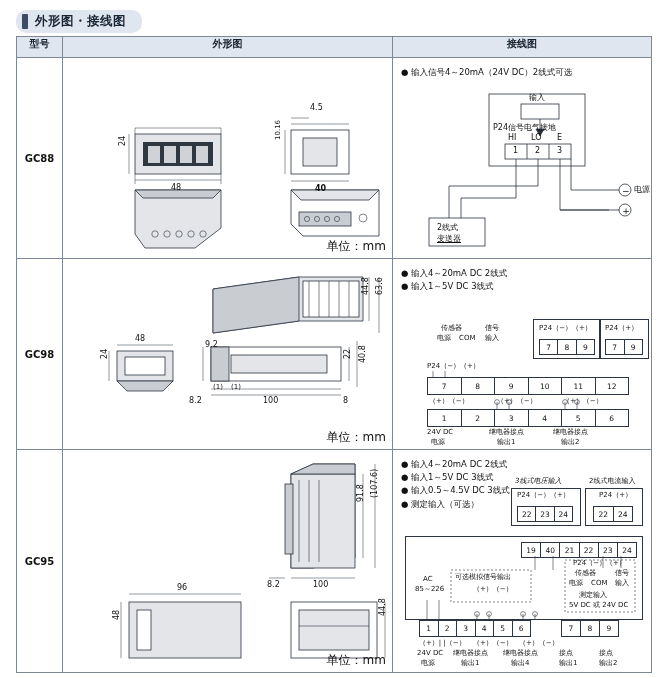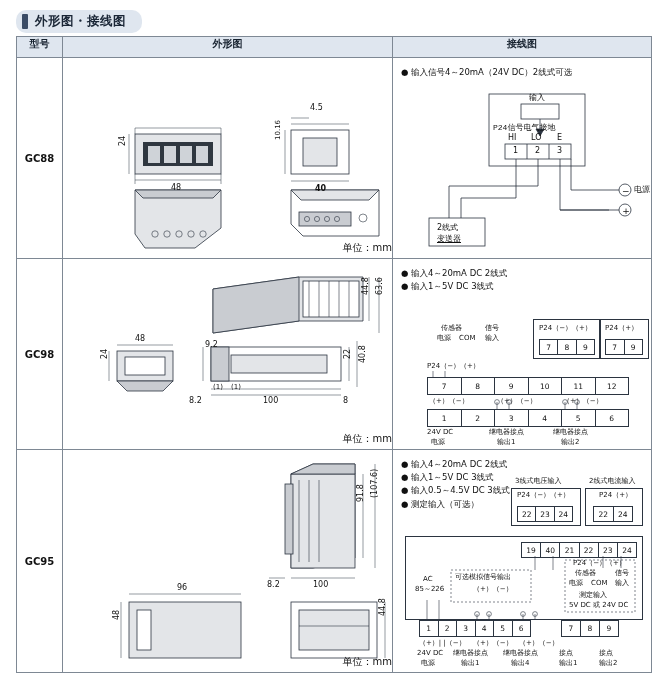--- a/index.html
+++ b/index.html
@@ -51,22 +51,22 @@
   td.model{
     text-align:center;vertical-align:middle;
     font-size:10px;font-weight:bold;color:#111;
   }
   .cell{position:relative;}
   .r1 .cell{height:200px;}
   .r2 .cell{height:190px;}
   .r3 .cell{height:222px;}
 
   .unit{
-    position:absolute;right:0;bottom:3px;
-    font-size:10px;color:#111;
+    position:absolute;right:6px;bottom:3px;
+    font-size:12px;color:#111;
   }
   .lbl{position:absolute;font-size:8px;color:#111;white-space:nowrap;line-height:1;}
   .lbl.sm{font-size:7px;}
   .bullets{position:absolute;left:8px;top:8px;font-size:8.5px;line-height:1.55;color:#111;}
   .bullets div{white-space:nowrap;}
 
   
   .term{
     position:absolute;border:1px solid #2b3440;background:#fff;
     display:flex;align-items:stretch;
@@ -219,21 +219,21 @@
               <line x1="192" y1="72" x2="226" y2="72" class="st" style="display:none"></line>
               <line x1="178" y1="101" x2="178" y2="132" class="st"></line>
               <line x1="178" y1="132" x2="226" y2="132" class="st"></line>
               <circle cx="232" cy="132" r="6" class="wt st"></circle>
               <circle cx="232" cy="152" r="6" class="wt st"></circle>
               <text x="229" y="135.5" font-size="9" fill="#111">−</text>
               <text x="229.3" y="155.5" font-size="9" fill="#111">+</text>
             </svg>
 
             <span class="lbl" style="left:136px;top:36px;">输入</span>
-            <span class="lbl" style="left:100px;top:66px;font-family:Liberation Mono, monospace;">P24信号电气接地</span>
+            <span class="lbl" style="left:100px;top:66px;">P24信号电气接地</span>
             <span class="lbl" style="left:115px;top:76px;">HI</span>
             <span class="lbl" style="left:138px;top:76px;">LO</span>
             <span class="lbl" style="left:164px;top:76px;">E</span>
             <span class="lbl" style="left:120px;top:89px;">1</span>
             <span class="lbl" style="left:142px;top:89px;">2</span>
             <span class="lbl" style="left:164px;top:89px;">3</span>
             <span class="lbl" style="left:44px;top:166px;">2线式</span>
             <span class="lbl" style="left:44px;top:177px;text-decoration:underline;">变送器</span>
             <span class="lbl" style="left:241px;top:128px;">电源</span>
           </div>
@@ -415,21 +415,21 @@
 
         <td>
           <div class="cell">
             <div class="bullets">
               <div>● 输入4～20mA DC 2线式</div>
               <div>● 输入1～5V DC 3线式</div>
               <div>● 输入0.5～4.5V DC 3线式</div>
               <div>● 测定输入（可选）</div>
             </div>
 
-            <span class="lbl sm" style="left:122px;top:28px;">3线式电压输入</span>
+            <span class="lbl sm" style="left:122px;top:28px;font-style:italic;">3线式电压输入</span>
             <span class="lbl sm" style="left:196px;top:28px;">2线式电流输入</span>
 
             <div class="boxline" style="left:118px;top:38px;width:68px;height:36px;"></div>
             <div class="boxline" style="left:192px;top:38px;width:56px;height:36px;"></div>
 
             <span class="lbl sm" style="left:124px;top:42px;">P24（−）（+）</span>
             <span class="lbl sm" style="left:206px;top:42px;">P24（+）</span>
 
             <div class="term" style="left:124px;top:56px;width:54px;height:14px;">
               <div class="t">22</div>

